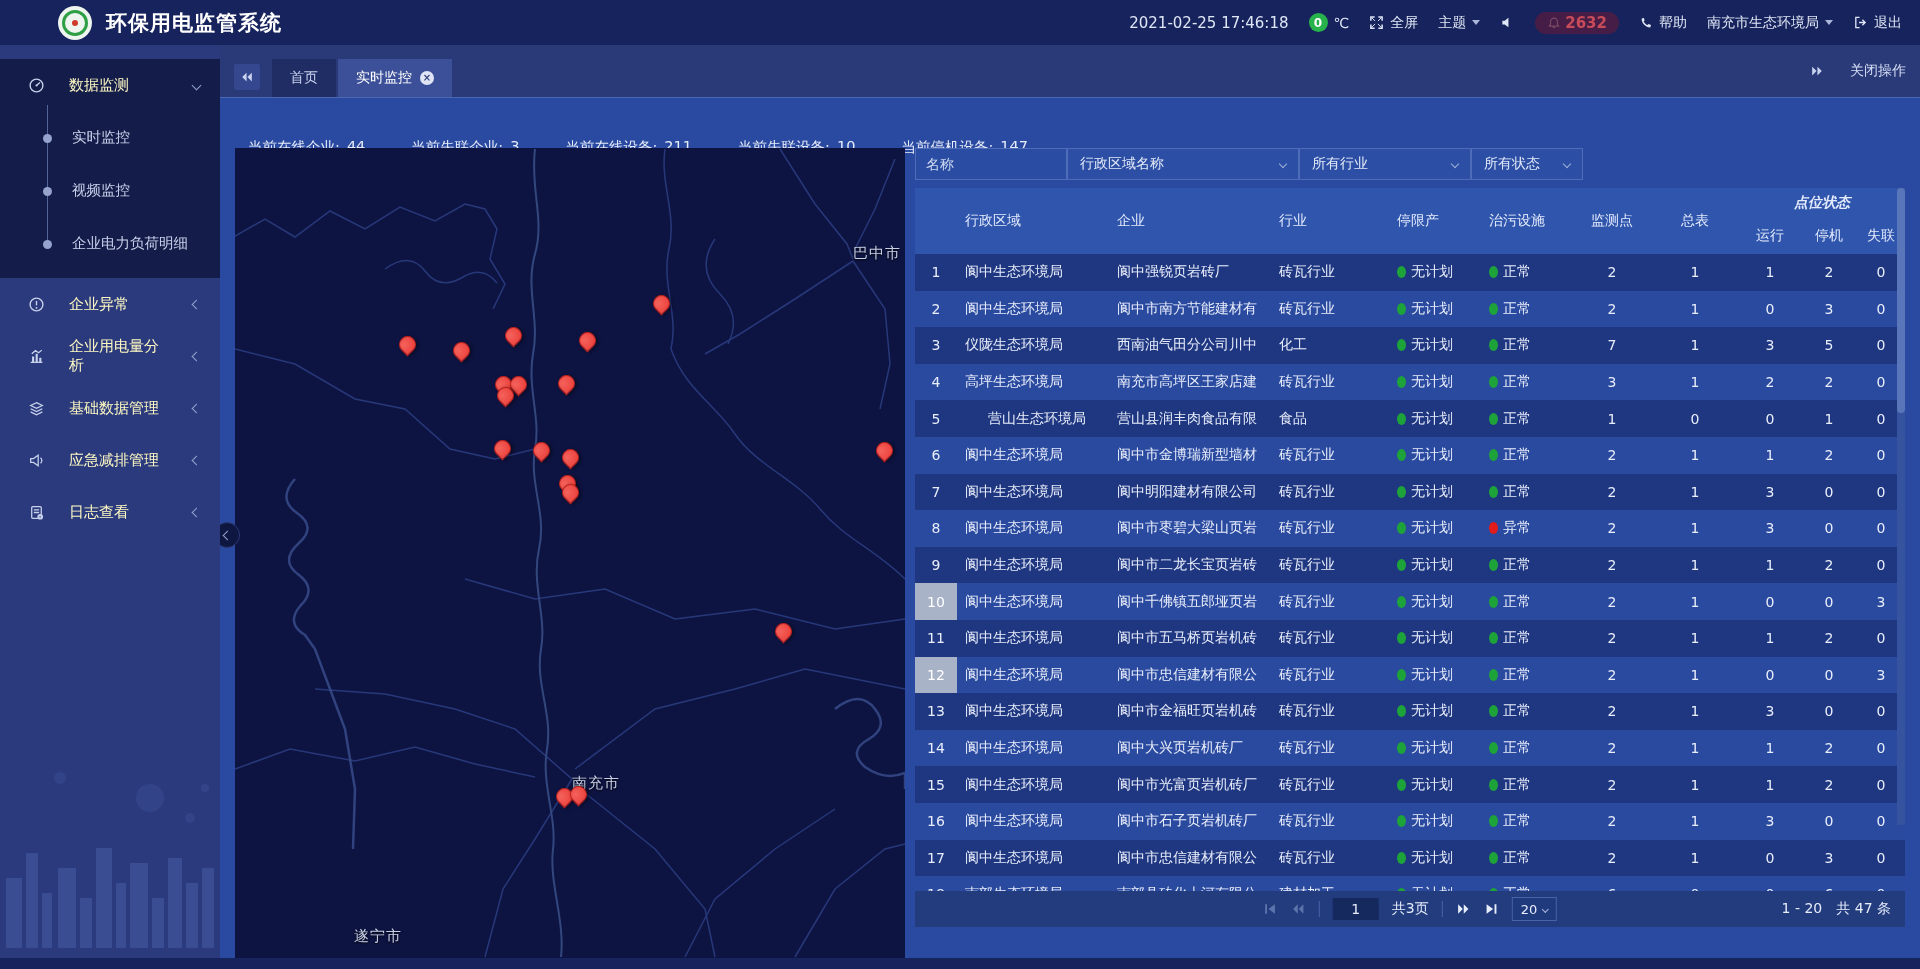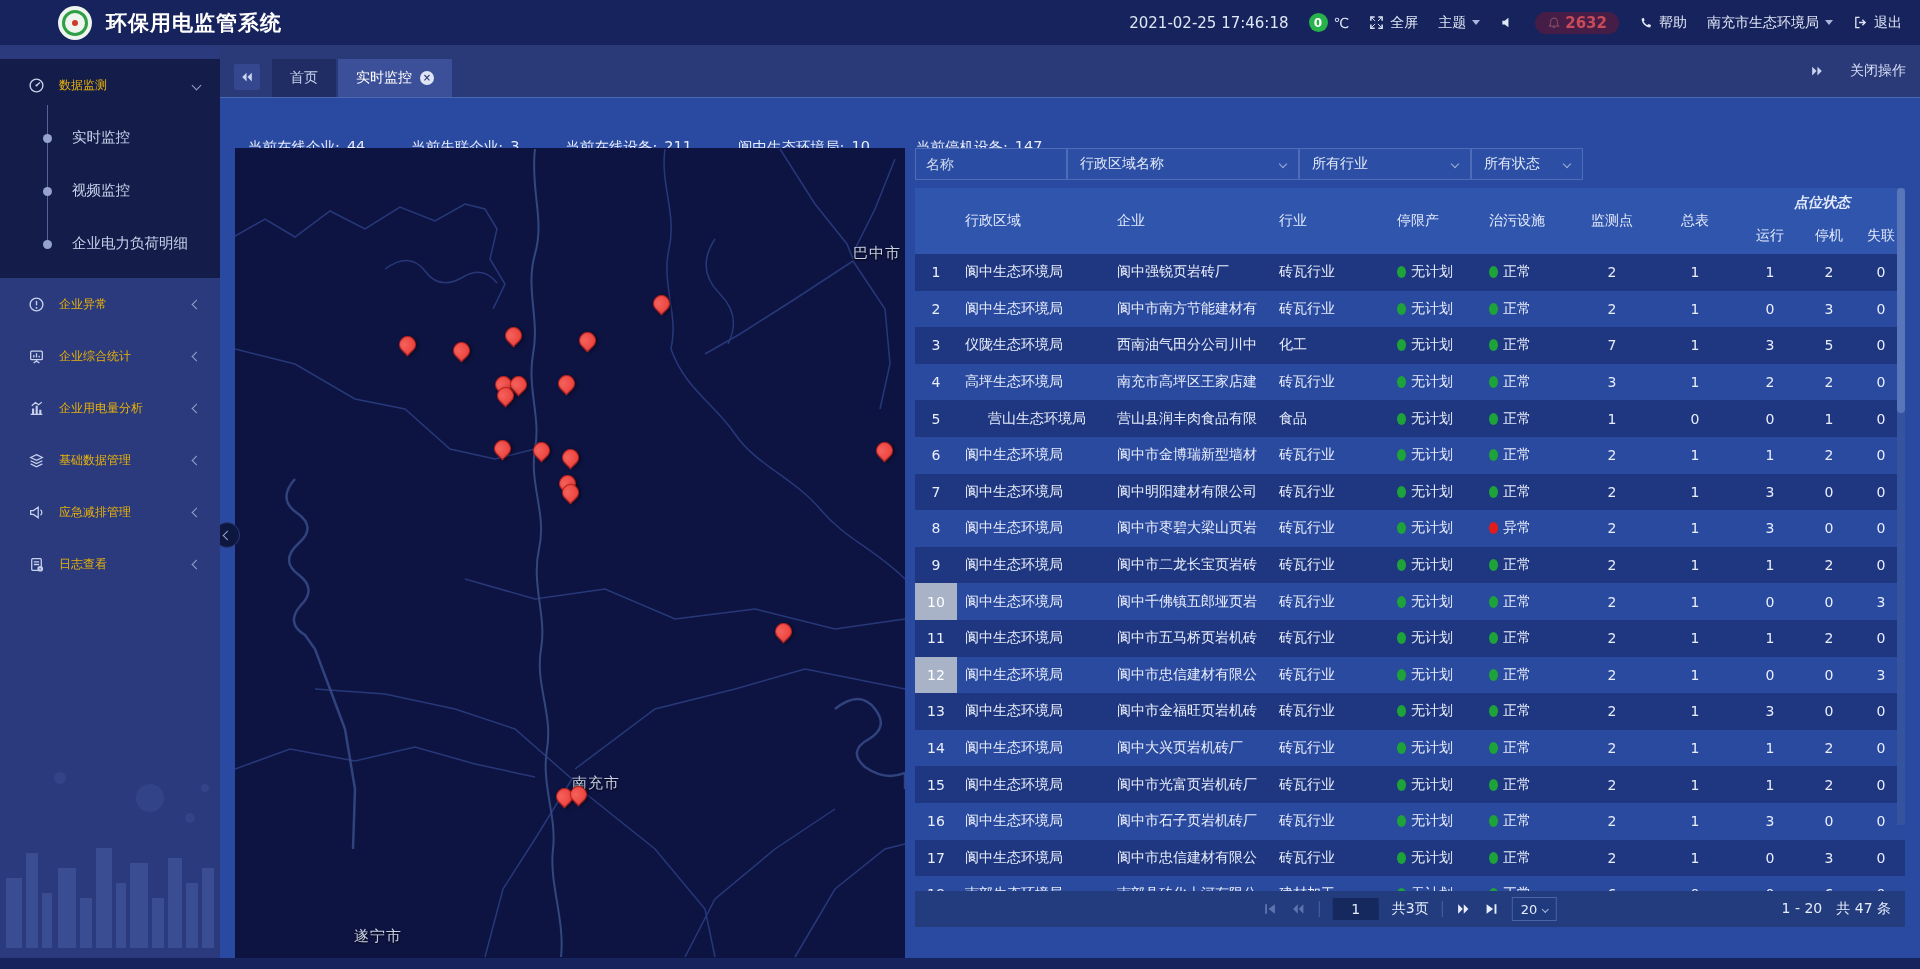--- a/index.html
+++ b/index.html
@@ -18,21 +18,21 @@
   .temp-wrap { display:flex; align-items:center; gap:6px; }
   .temp-badge { width:19px; height:19px; border-radius:50%; background:#27b24b; color:#fff; font-size:12px; font-weight:bold; display:flex; align-items:center; justify-content:center; }
   .top-btn { background:none; border:none; color:#dfe6f5; font-size:14px; display:flex; align-items:center; gap:6px; cursor:pointer; font-family:inherit; }
   .caret-down { width:0; height:0; border-left:4px solid transparent; border-right:4px solid transparent; border-top:5px solid #aab6da; display:inline-block; }
   .notif-pill { display:flex; align-items:center; gap:4px; background:rgba(110,25,52,.55); border-radius:11px; padding:2px 12px; color:#c84b5a; font-weight:bold; font-size:15px; }
   svg.tico { display:block; }
 
   
   .sidebar { position:absolute; left:0; top:45px; width:220px; height:913px; background:#2b3a7d; z-index:20; overflow:hidden; }
   .side-menu { padding-top:14px; position:relative; z-index:2; }
-  .side-group { height:52px; display:flex; align-items:center; padding:0 20px 0 28px; gap:14px; font-size:12px; color:#eab308; cursor:pointer; }
+  .side-group { height:52px; display:flex; align-items:center; padding:0 20px 0 28px; gap:24px; font-size:15px; color:#fef9c3; cursor:pointer; }
   .side-group .grow { flex:1; }
   .group-block { background:#141d4a; }
   .chev { width:7px; height:7px; border-right:1.6px solid #93a2cd; border-bottom:1.6px solid #93a2cd; display:inline-block; }
   .chev.down { transform:rotate(45deg); }
   .chev.left { transform:rotate(135deg); }
   .submenu { position:relative; padding-bottom:8px; }
   .submenu::before { content:""; position:absolute; left:47px; top:-6px; bottom:30px; width:1px; background:#55639b; }
   .sub-item { height:53px; display:flex; align-items:center; padding-left:72px; font-size:14.5px; color:#c9d2ec; position:relative; cursor:pointer; }
   .sub-item .dot { position:absolute; left:43px; top:23px; width:9px; height:9px; border-radius:50%; background:#96a3cd; }
   .skyline { position:absolute; left:0; bottom:10px; width:220px; height:190px; opacity:.5; z-index:1; }
@@ -200,32 +200,20 @@
               </svg>
             </span>
             <span class="grow">企业异常</span>
             <span class="chev left"></span>
           </div>
         </div>
         <div>
           <div class="side-group">
             <span style="display:flex">
               <svg width="17" height="17" viewBox="0 0 16 16" fill="none" stroke="#c7d1ec" stroke-width="1.2">
-                <rect x="2.5" y="3" width="11" height="8" rx="1"></rect>
-                <path d="M5.5 9 v-2.5 M8 9 v-4 M10.5 9 v-1.8 M8 11 v1.6 M5.3 14 l2.7-1.6 2.7 1.6"></path>
-              </svg>
-            </span>
-            <span class="grow">企业综合统计</span>
-            <span class="chev left"></span>
-          </div>
-        </div>
-        <div>
-          <div class="side-group">
-            <span style="display:flex">
-              <svg width="17" height="17" viewBox="0 0 16 16" fill="none" stroke="#c7d1ec" stroke-width="1.2">
                 <path d="M2.5 13.5 h11"></path>
                 <rect x="3.8" y="8" width="2" height="5.5" fill="#c7d1ec" stroke="none"></rect>
                 <rect x="7.2" y="5.4" width="2" height="8.1" fill="#c7d1ec" stroke="none"></rect>
                 <rect x="10.6" y="9.2" width="2" height="4.3" fill="#c7d1ec" stroke="none"></rect>
                 <path d="M3.5 5.5 L7 2.5 10 4.5 13 2"></path>
               </svg>
             </span>
             <span class="grow">企业用电量分析</span>
             <span class="chev left"></span>
           </div>
@@ -326,21 +314,21 @@
           </span>
           <span class="stat-item">
             <span>当前失联企业:</span>
             <span>3</span>
           </span>
           <span class="stat-item">
             <span>当前在线设备:</span>
             <span>211</span>
           </span>
           <span class="stat-item">
-            <span>阆中生态环境局:</span>
+            <span>当前失联设备:</span>
             <span>10</span>
           </span>
           <span class="stat-item">
             <span>当前停机设备:</span>
             <span>147</span>
           </span>
         </div>
 
       <div class="map-panel">
         <svg width="670" height="810" viewBox="0 0 670 808">

